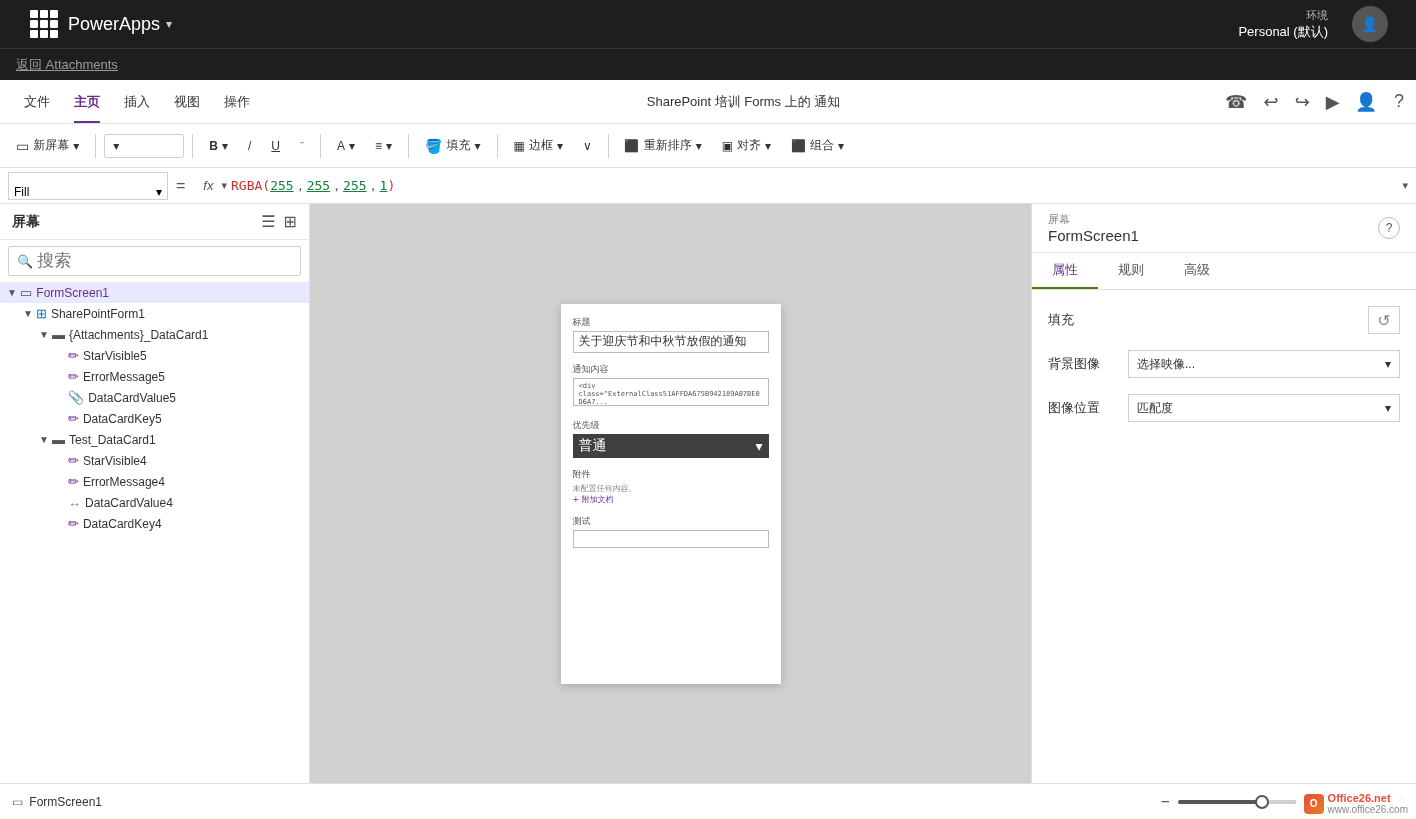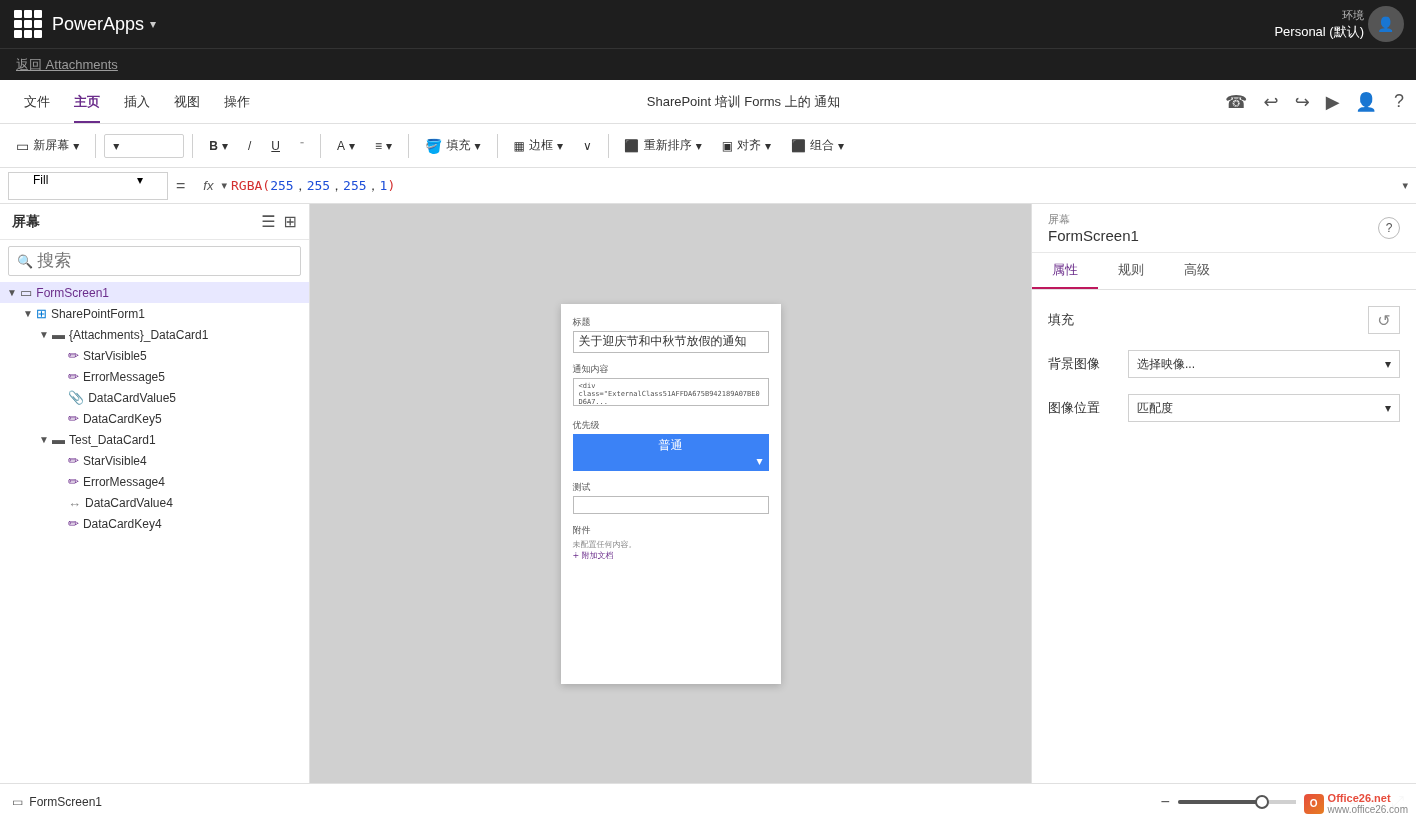--- a/index.html
+++ b/index.html
@@ -1,31 +1,31 @@
 <!DOCTYPE html>
 <html><head>
   <meta charset="utf-8">
   <style>
     * { box-sizing: border-box; margin: 0; padding: 0; }
     body { font-family: 'Segoe UI', Arial, sans-serif; font-size: 13px; background: #f3f3f3; overflow: hidden; width: 1416px; height: 819px; }
 
     
     .top-bar {
       display: flex; align-items: center; height: 48px;
-      background: #1e1e1e; color: #fff; padding: 0 12px;
+      background: #1e1e1e; color: #fff; padding: 0 28px;
     }
     .top-bar-waffle {
       width: 32px; height: 32px; display: flex; align-items: center; justify-content: center;
       cursor: pointer; margin-right: 8px;
     }
     .waffle-grid { display: grid; grid-template-columns: repeat(3,8px); gap: 2px; }
     .waffle-cell { width: 8px; height: 8px; background: #fff; border-radius: 1px; }
     .top-bar-title { font-size: 18px; font-weight: 400; color: #fff; margin-right: 6px; }
     .top-bar-chevron { font-size: 12px; color: #ccc; margin-right: auto; cursor: pointer; }
-    .top-bar-env { text-align: right; margin-right: 4px; }
+    .top-bar-env { text-align: right; margin-right: 24px; }
     .top-bar-env-label { font-size: 11px; color: #bbb; }
     .top-bar-env-value { font-size: 13px; color: #fff; }
     .top-bar-avatar {
       width: 36px; height: 36px; border-radius: 50%; background: #555;
       display: flex; align-items: center; justify-content: center; color: #fff; font-size: 14px; cursor: pointer;
     }
 
     
     .breadcrumb-bar {
       height: 32px; background: #1e1e1e; display: flex; align-items: center; padding: 0 16px;
@@ -69,21 +69,21 @@
       border-radius: 2px; min-width: 80px;
     }
 
     
     .formula-bar {
       height: 36px; background: #fff; display: flex; align-items: center;
       padding: 0 8px; border-bottom: 1px solid #e0e0e0; gap: 4px;
     }
     .formula-property-select {
       width: 160px; height: 28px; border: 1px solid #d0d0d0; font-size: 12px;
-      padding: 0 24px; display: flex; align-items: flex-start; justify-content: space-between;
+      padding: 0 5px; display: flex; align-items: flex-end; justify-content: space-between;
       cursor: pointer; background: #fff;
     }
     .formula-equals { font-size: 16px; color: #555; margin: 0 4px; }
     .formula-fx { font-style: italic; font-size: 13px; color: #555; margin-right: 4px; margin-left: 10px; }
     .formula-chevron { font-size: 11px; color: #555; }
 
     
     .main-layout {
       display: flex; height: calc(819px - 48px - 32px - 44px - 44px - 36px - 36px);
       
@@ -157,21 +157,21 @@
     }
     .right-panel-label { font-size: 11px; color: #888; }
     .right-panel-name { font-size: 15px; color: #333; font-weight: 500; }
     .right-panel-tabs {
       display: flex; border-bottom: 1px solid #e0e0e0;
     }
     .right-panel-tab {
       padding: 8px 20px; font-size: 13px; color: #555; cursor: pointer;
     }
     .right-panel-tab.active {
-      color: #6b2d8b; border-bottom: 2px solid #be185d; font-weight: 500;
+      color: #6b2d8b; border-bottom: 2px solid #4d7c0f; font-weight: 500;
     }
     .right-panel-content { padding: 16px; flex: 1; }
     .property-row {
       display: flex; align-items: center; margin-bottom: 16px;
     }
     .property-label { width: 80px; font-size: 13px; color: #333; }
     .property-value { flex: 1; display: flex; align-items: center; justify-content: flex-end; gap: 8px; }
     .property-color-btn {
       width: 32px; height: 28px; border: 1px solid #d0d0d0; display: flex;
       align-items: center; justify-content: center; cursor: pointer; background: #fff;
@@ -218,21 +218,21 @@
       display: flex; align-items: center; gap: 4px; font-size: 11px; color: #e74c3c;
     }
     .watermark-icon {
       width: 20px; height: 20px; background: linear-gradient(135deg, #e74c3c, #e67e22);
       border-radius: 4px; display: flex; align-items: center; justify-content: center;
       color: #fff; font-size: 10px; font-weight: bold;
     }
 
     
     .rgba-fn { color: #d32f2f; }
-    .rgba-num { color: #1d4ed8; }
+    .rgba-num { color: #15803d; text-decoration: underline; }
     .rgba-comma { color: #333; }
     .rgba-paren { color: #d32f2f; }
 
     
     .tree-container::-webkit-scrollbar { width: 6px; }
     .tree-container::-webkit-scrollbar-thumb { background: #ccc; border-radius: 3px; }
   </style>
 </head>
 <body>
 
@@ -448,35 +448,35 @@
         <input class="form-canvas-input" value="关于迎庆节和中秋节放假的通知" readonly="" style="font-size: 12px;">
       </div>
 
       <div class="form-canvas-field">
         <div class="form-canvas-label">通知内容</div>
         <textarea class="form-canvas-textarea" readonly="" style="font-size: 7px;">&lt;div class="ExternalClass51AFFDA675B942189A07BE0D6A7...</textarea>
       </div>
 
       <div class="form-canvas-field">
         <div class="form-canvas-label">优先级</div>
-        <div class="form-canvas-select" style="display:flex;align-items:center;background:#3b82f6;color:#fff;padding:3px 6px;font-size:12px;border:none;flex-direction:column;">
+        <div class="form-canvas-select" style="display:flex;align-items:center;background:#404040;color:#fff;padding:3px 6px;font-size:14px;border:none;">
           <span>普通</span>
           <span style="margin-left:auto">▾</span>
         </div>
-      </div>
-
-      <div class="form-canvas-field">
-        <div class="form-canvas-label">测试</div>
-        <input class="form-canvas-input" value="" readonly="" style="">
       </div>
 
       <div class="form-canvas-field">
         <div class="form-canvas-label">附件</div>
         <div class="form-canvas-attachment">未配置任何内容。</div>
         <div class="form-canvas-attach-btn">∔ 附加文档</div>
+      </div>
+
+      <div class="form-canvas-field">
+        <div class="form-canvas-label">测试</div>
+        <input class="form-canvas-input" value="" readonly="" style="">
       </div>
     </div>
   </div>
 
   <div class="right-panel">
     <div class="right-panel-header">
       <div>
         <div class="right-panel-label">屏幕</div>
         <div class="right-panel-name">FormScreen1</div>
       </div>

